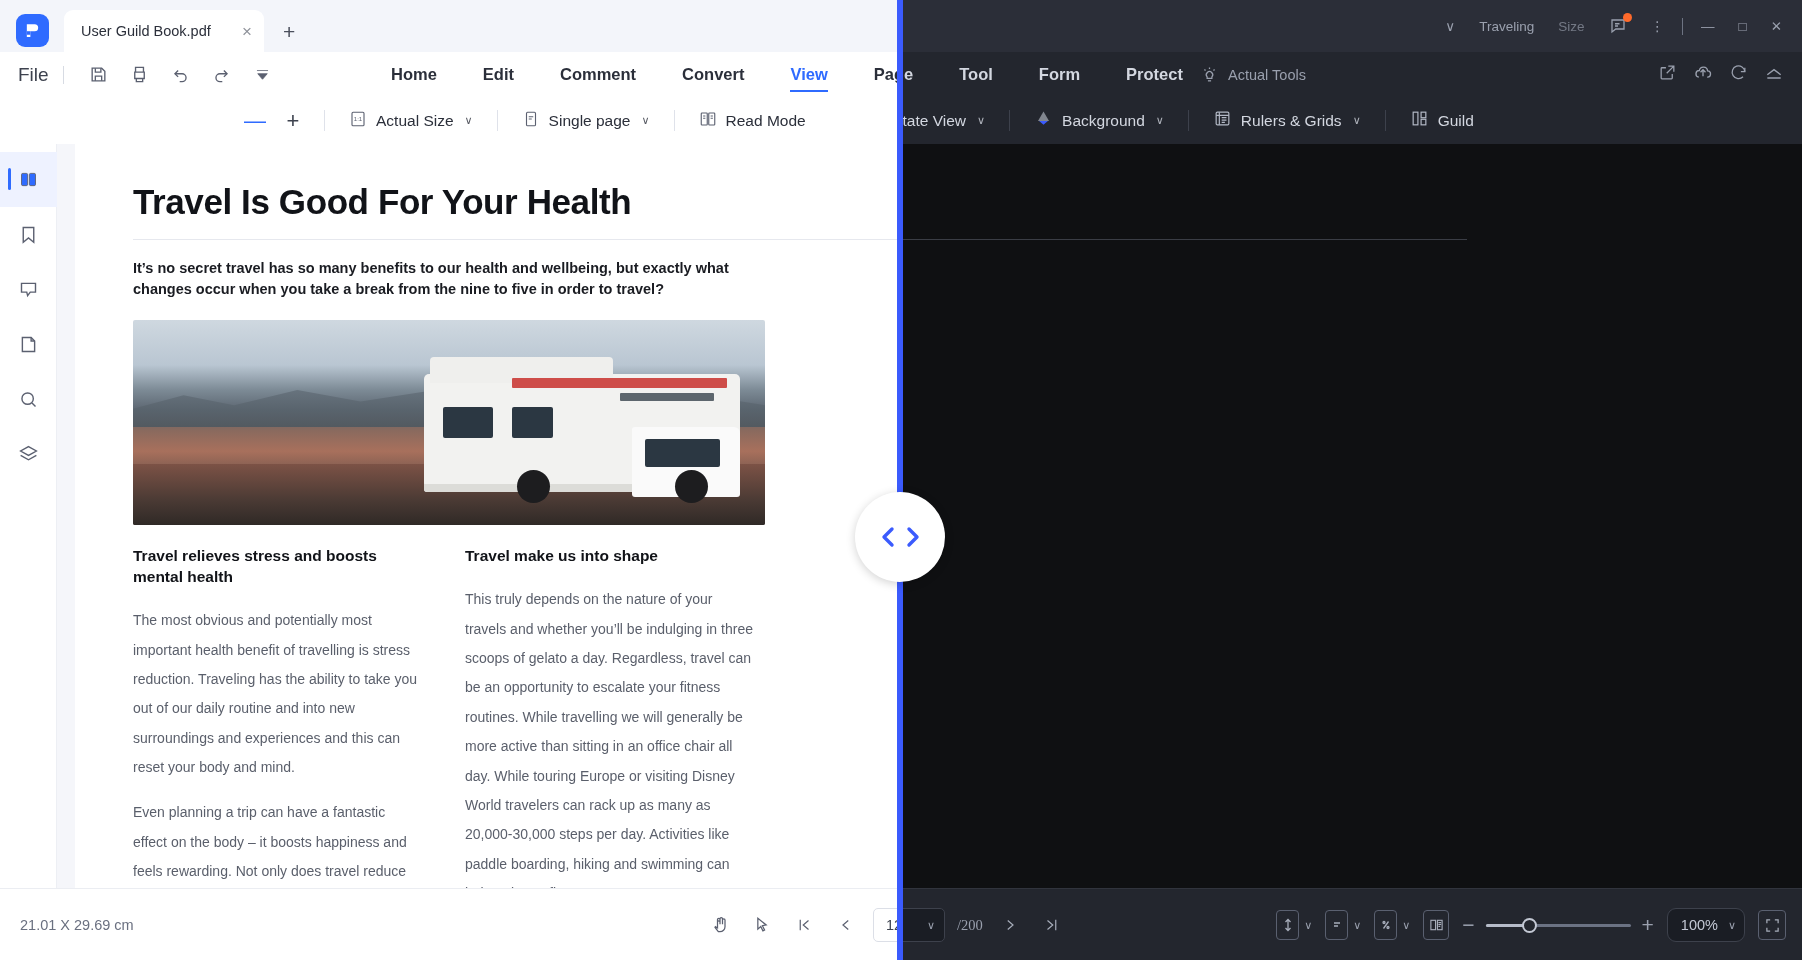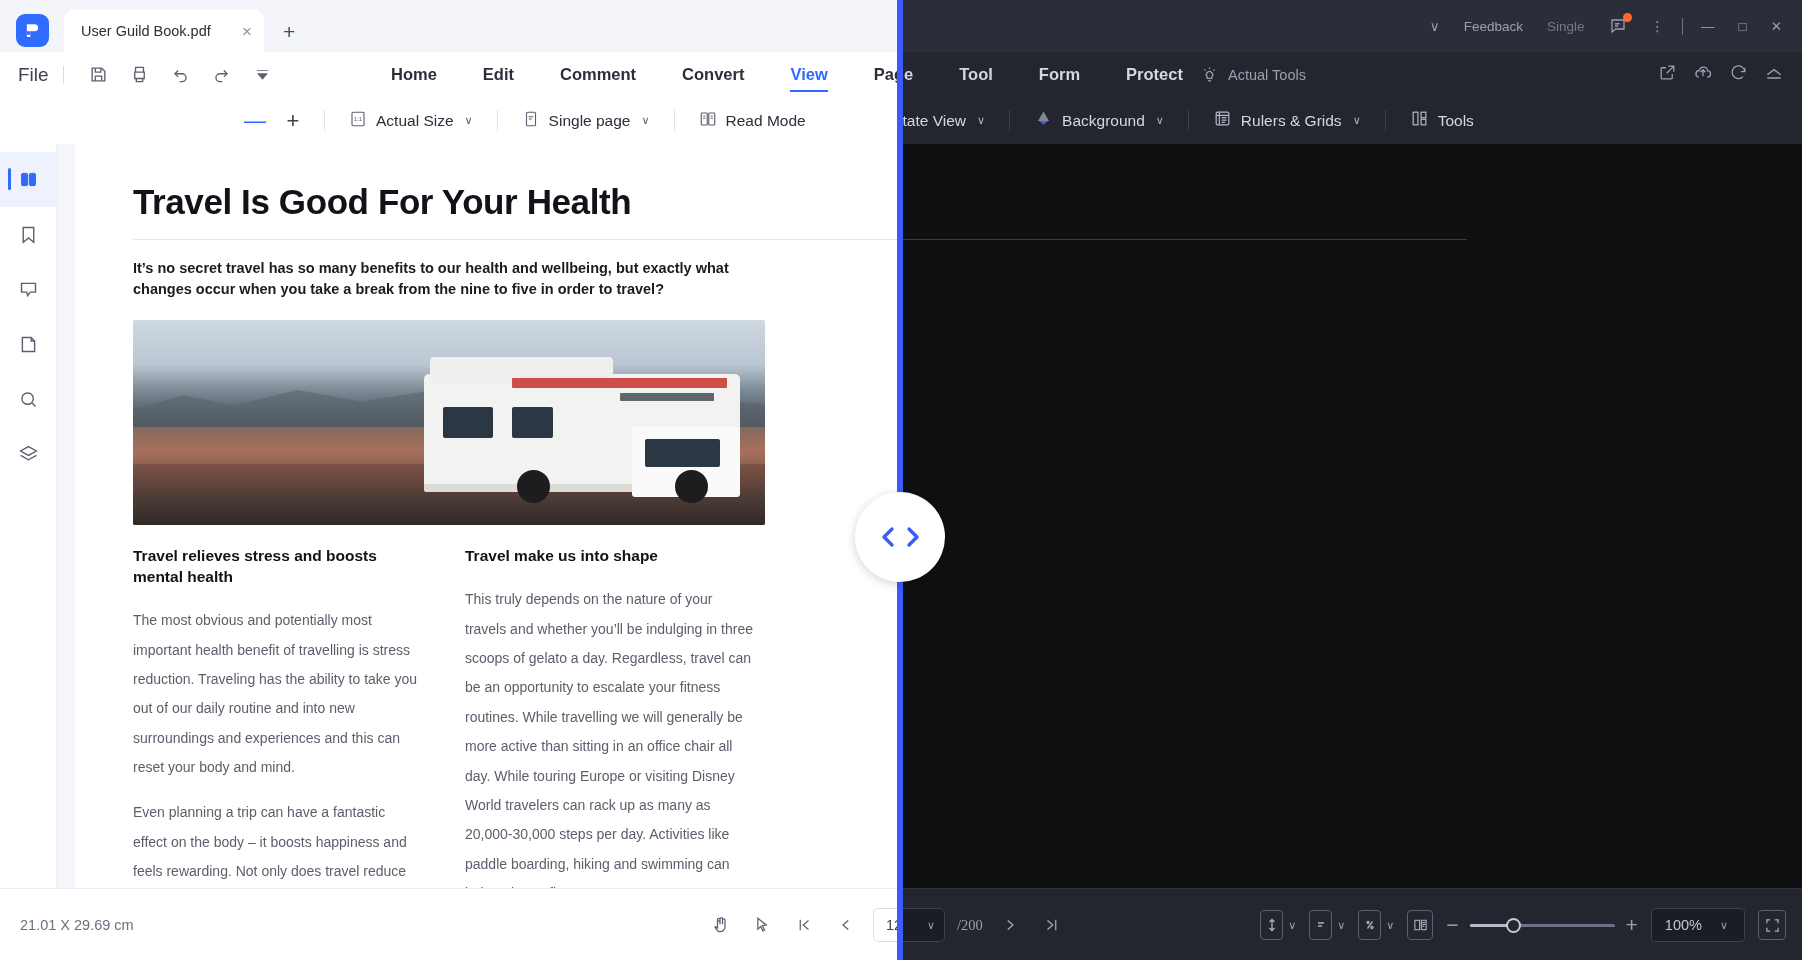--- a/index.html
+++ b/index.html
@@ -217,21 +217,21 @@
   .slider { display: flex; align-items: center; gap: 11px; }
   .slider-track { width: 145px; height: 3px; border-radius: 2px; position: relative; }
   .pane-dark  .slider-track { background: #6b7283; }
   .slider-fill { position: absolute; left: 0; top: 0; height: 3px; width: 42px; border-radius: 2px; }
   .pane-dark  .slider-fill { background: #b6bcc9; }
   .slider-knob { position: absolute; left: 36px; top: -6px; width: 15px; height: 15px; border-radius: 50%; border: 2px solid; }
   .pane-dark  .slider-knob { border-color: #c3c8d4; background: #23262e; }
   .pm { font-size: 21px; font-weight: 300; }
   .pane-dark  .pm { color: #9aa0ae; }
 
-  .zoombox { display: flex; align-items: center; gap: 18px; height: 34px; padding: 0 16px 0 13px; border-radius: 4px; font-size: 14.5px; }
+  .zoombox { display: flex; align-items: center; gap: 10px; height: 34px; padding: 0 8px 0 13px; border-radius: 9px; font-size: 14.5px; }
   .pane-dark  .zoombox { border: 1px solid #3d414c; background: #1a1d24; color: #c3c8d4; }
 </style>
 </head>
 <body>
 
 <div id="app">
 
   <div class="pane pane-dark">
 
     <div class="tabstrip">
@@ -242,22 +242,22 @@
           </svg>
       </div>
       <div class="doctab">
         <span class="doctab-title">User Guild Book.pdf</span>
         <span class="doctab-close">×</span>
       </div>
       <div class="newtab">+</div>
 
       <div class="titleright">
         <div class="tr-item">∨</div>
-        <div class="tr-item">Feedback</div>
-        <div class="tr-item tr-dim">Single</div>
+        <div class="tr-item">Traveling</div>
+        <div class="tr-item tr-dim">Size</div>
         <div class="tr-item" style="position:relative;">
           <svg width="18" height="18" viewBox="0 0 24 24" fill="none" stroke="#9aa0ae" stroke-width="1.7">
               <path d="M4 4h16v12H9l-5 4z"></path>
               <path d="M8 9h6M8 12h4"></path>
             </svg>
           <span class="badge-dot"></span>
         </div>
         <div class="tr-item">⋮</div>
         <div class="tr-sep"></div>
         <div class="tr-item">—</div>
@@ -395,21 +395,21 @@
           <span>Rulers &amp; Grids</span>
           <span class="chev">∨</span>
         </div>
         <div class="vsep"></div>
         <div class="tbtn">
           <span><svg width="19" height="19" viewBox="0 0 24 24" fill="none" stroke="#b3b9c6" stroke-width="1.5">
                 <rect x="4" y="4" width="6" height="16"></rect>
                 <rect x="14" y="4" width="6" height="7"></rect>
                 <rect x="14" y="13" width="6" height="7"></rect>
               </svg></span>
-          <span>Tools</span>
+          <span>Guild</span>
         </div>
       </div>
     </div>
 
     <div class="sidebar">
       <div class="sbitem active" style="margin-top:8px;">
         <svg width="21" height="21" viewBox="0 0 24 24" fill="#2f6bff" stroke="none">
             <rect x="4" y="5" width="7" height="14" rx="1.5"></rect>
             <rect x="13" y="5" width="7" height="14" rx="1.5"></rect>
           </svg>

